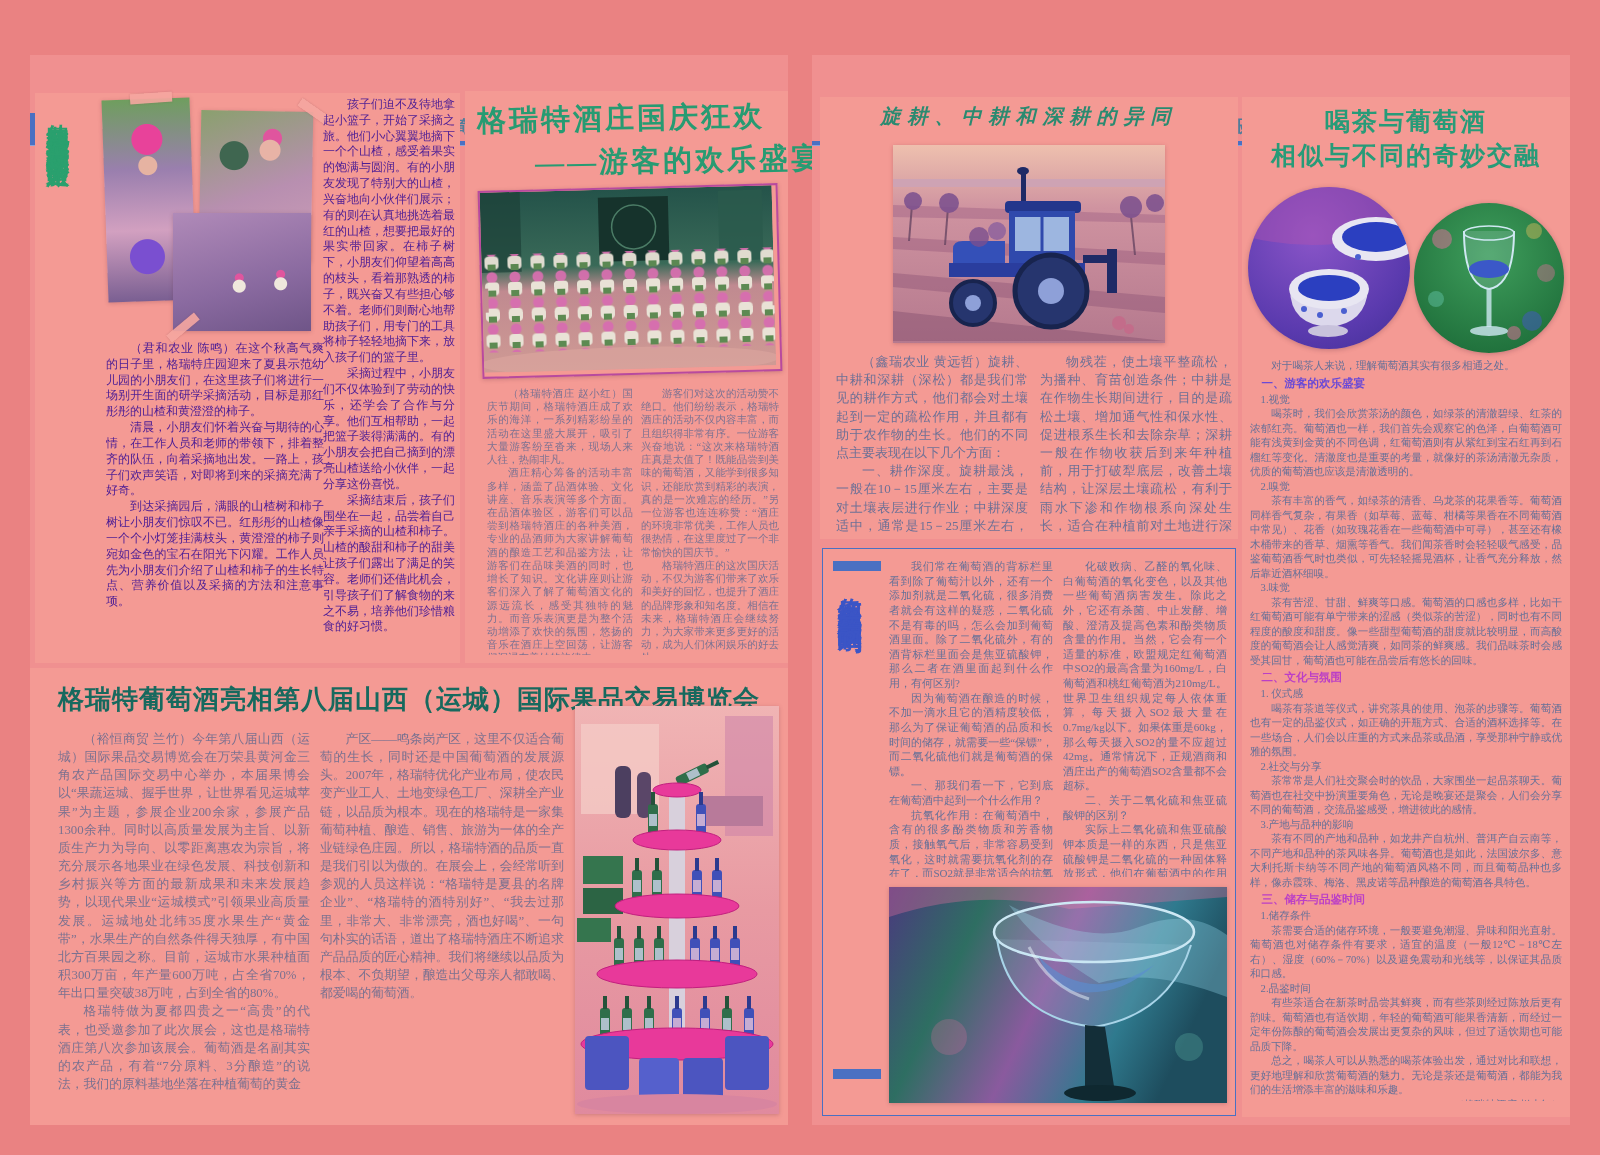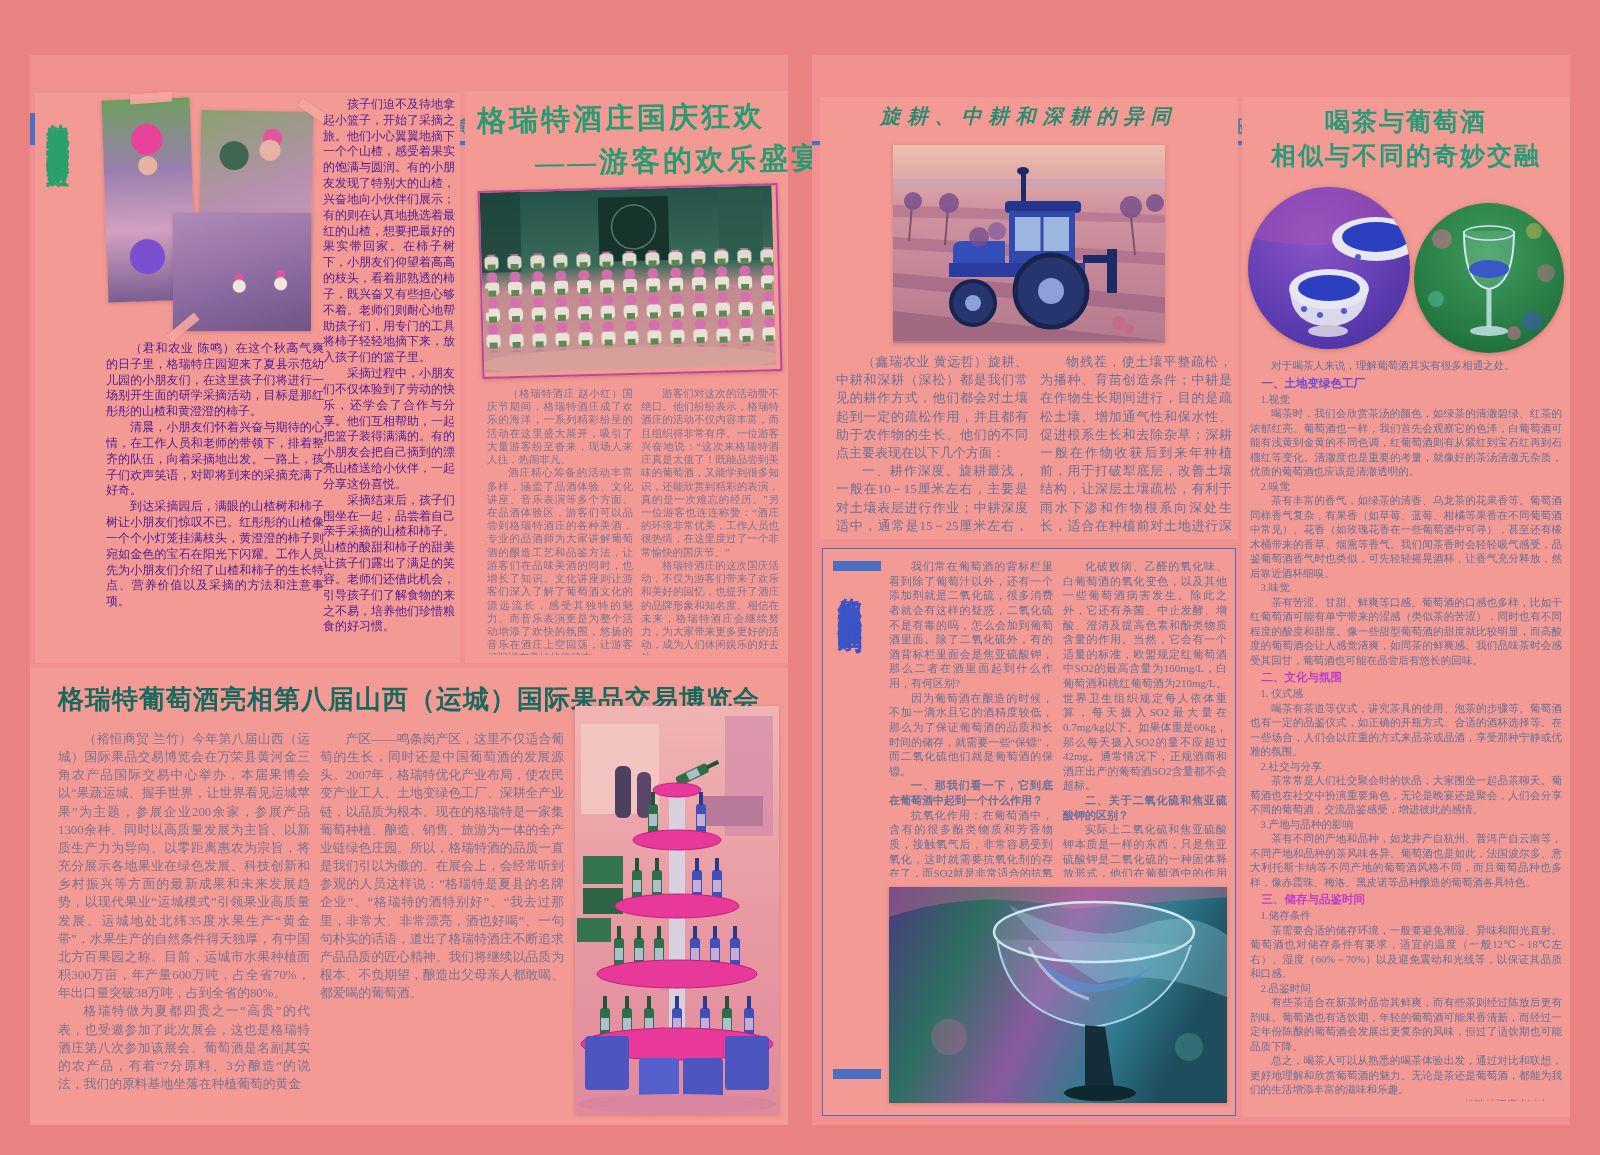--- a/index.html
+++ b/index.html
@@ -17,21 +17,21 @@
   .pageno{position:absolute;top:61px;color:#4a70c2;font-weight:bold;font-size:16px;
           font-family:"Liberation Sans","DejaVu Sans",sans-serif;}
   .col{position:absolute;text-align:justify;overflow:hidden;}
   .col p{margin:0;text-indent:2em;}
   .kg p{font-size:12px;line-height:1.32;color:#4c1d95;}
   .nd p{font-size:10.5px;line-height:1.26;color:#7c7292;}
   .expo p{font-size:12.8px;line-height:1.42;color:#7b7190;}
   .til p{font-size:13px;line-height:1.4;color:#6d7096;}
   .so2 p{font-size:11px;line-height:1.33;color:#667098;}
   .tea p{font-size:10.6px;line-height:1.37;color:#667098;}
-  .bold-p{font-weight:bold;}
+  .bold-p{font-weight:normal;}
   .sig{text-align:right;text-indent:0 !important;}
   .kg-vtitle{writing-mode:vertical-rl;text-orientation:upright;font-size:23px;font-weight:bold;
              color:#2aa06e;letter-spacing:2px;line-height:1.1;}
   .so2-vtitle{writing-mode:vertical-rl;text-orientation:upright;font-size:24px;font-weight:bold;
               color:#3b55c6;letter-spacing:2px;line-height:1.2;}
   .nd-title{font-size:29px;font-weight:bold;color:#279b72;letter-spacing:3px;white-space:nowrap;}
   .expo-title{font-size:26px;font-weight:bold;color:#17695e;letter-spacing:1px;text-align:center;white-space:nowrap;}
   .til-title{font-size:20px;color:#2a8a70;letter-spacing:7px;text-align:center;font-weight:bold;white-space:nowrap;font-style:italic;}
   .tea-title{font-size:25px;color:#279b78;letter-spacing:2px;text-align:center;font-weight:bold;white-space:nowrap;}
   .h-violet{color:#6b4ad6;font-weight:bold;font-size:11.5px;margin:2px 0;text-indent:1em;}
@@ -367,21 +367,21 @@
         <path d="M50 28 Q50 82 75 86 Q100 82 100 28" fill="rgba(215,238,250,0.16)" stroke="#cfe8f2" stroke-width="2"></path>
         <ellipse cx="75" cy="30" rx="25" ry="7" fill="none" stroke="#cfe8f2" stroke-width="1.5"></ellipse>
         <ellipse cx="75" cy="66" rx="20" ry="9" fill="#3b58c8"></ellipse>
         <rect x="72.5" y="86" width="5" height="38" fill="#cfe8f2" opacity="0.8"></rect>
         <ellipse cx="75" cy="128" rx="19" ry="5" fill="#cfe8f2" opacity="0.8"></ellipse>
       </svg>
     </div>
 
     <div class="col tea" style="left:8px;top:262px;width:312px;height:742px;">
       <p>对于喝茶人来说，理解葡萄酒其实有很多相通之处。</p>
-      <div class="h-violet">一、土地变绿色工厂</div>
+      <div class="h-violet">一、游客的欢乐盛宴</div>
       <p style="text-indent:1em;">1.视觉</p>
       <p>喝茶时，我们会欣赏茶汤的颜色，如绿茶的清澈碧绿、红茶的浓郁红亮。葡萄酒也一样，我们首先会观察它的色泽，白葡萄酒可能有浅黄到金黄的不同色调，红葡萄酒则有从紫红到宝石红再到石榴红等变化。清澈度也是重要的考量，就像好的茶汤清澈无杂质，优质的葡萄酒也应该是清澈透明的。</p>
       <p style="text-indent:1em;">2.嗅觉</p>
       <p>茶有丰富的香气，如绿茶的清香、乌龙茶的花果香等。葡萄酒同样香气复杂，有果香（如草莓、蓝莓、柑橘等果香在不同葡萄酒中常见）、花香（如玫瑰花香在一些葡萄酒中可寻），甚至还有橡木桶带来的香草、烟熏等香气。我们闻茶香时会轻轻吸气感受，品鉴葡萄酒香气时也类似，可先轻轻摇晃酒杯，让香气充分释放，然后靠近酒杯细嗅。</p>
       <p style="text-indent:1em;">3.味觉</p>
       <p>茶有苦涩、甘甜、鲜爽等口感。葡萄酒的口感也多样，比如干红葡萄酒可能有单宁带来的涩感（类似茶的苦涩），同时也有不同程度的酸度和甜度。像一些甜型葡萄酒的甜度就比较明显，而高酸度的葡萄酒会让人感觉清爽，如同茶的鲜爽感。我们品味茶时会感受其回甘，葡萄酒也可能在品尝后有悠长的回味。</p>
       <div class="h-magenta">二、文化与氛围</div>
       <p style="text-indent:1em;">1. 仪式感</p>
       <p>喝茶有茶道等仪式，讲究茶具的使用、泡茶的步骤等。葡萄酒也有一定的品鉴仪式，如正确的开瓶方式、合适的酒杯选择等。在一些场合，人们会以庄重的方式来品茶或品酒，享受那种宁静或优雅的氛围。</p>
       <p style="text-indent:1em;">2.社交与分享</p>

